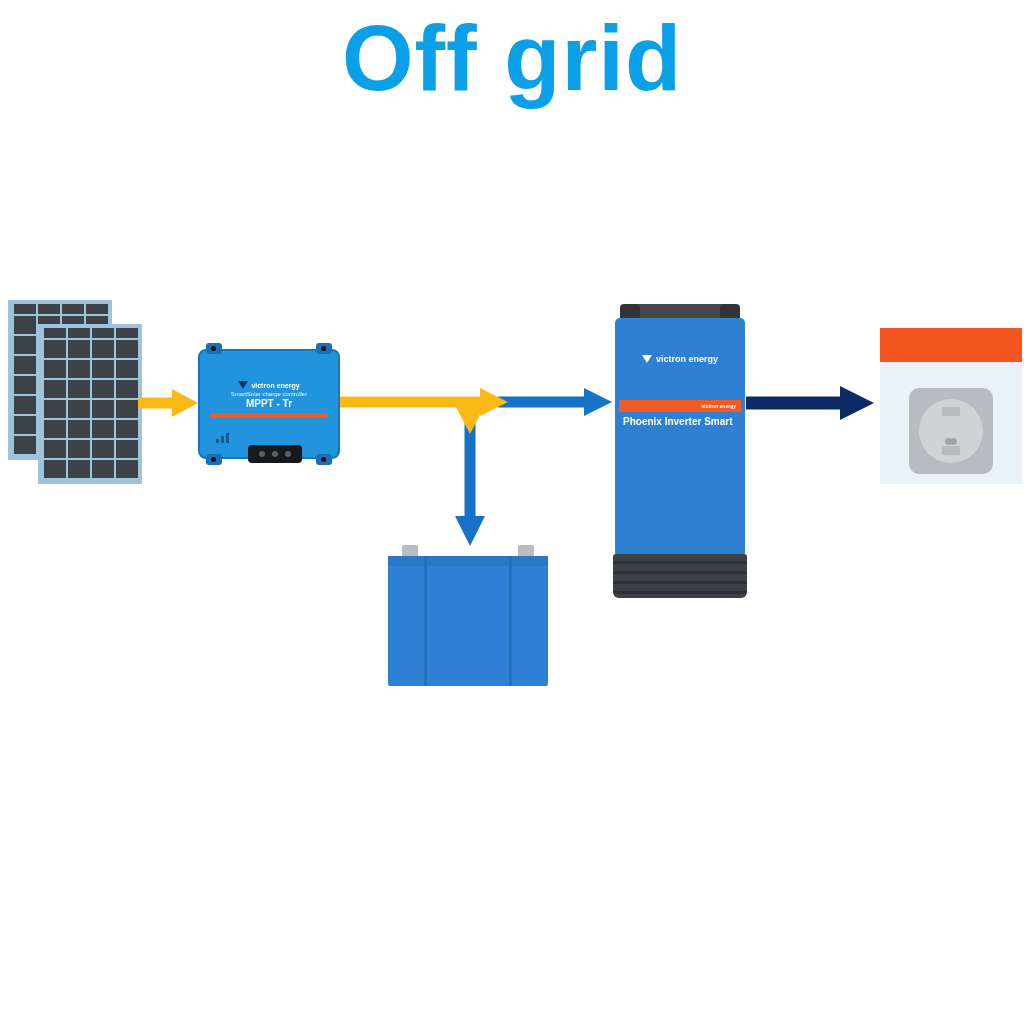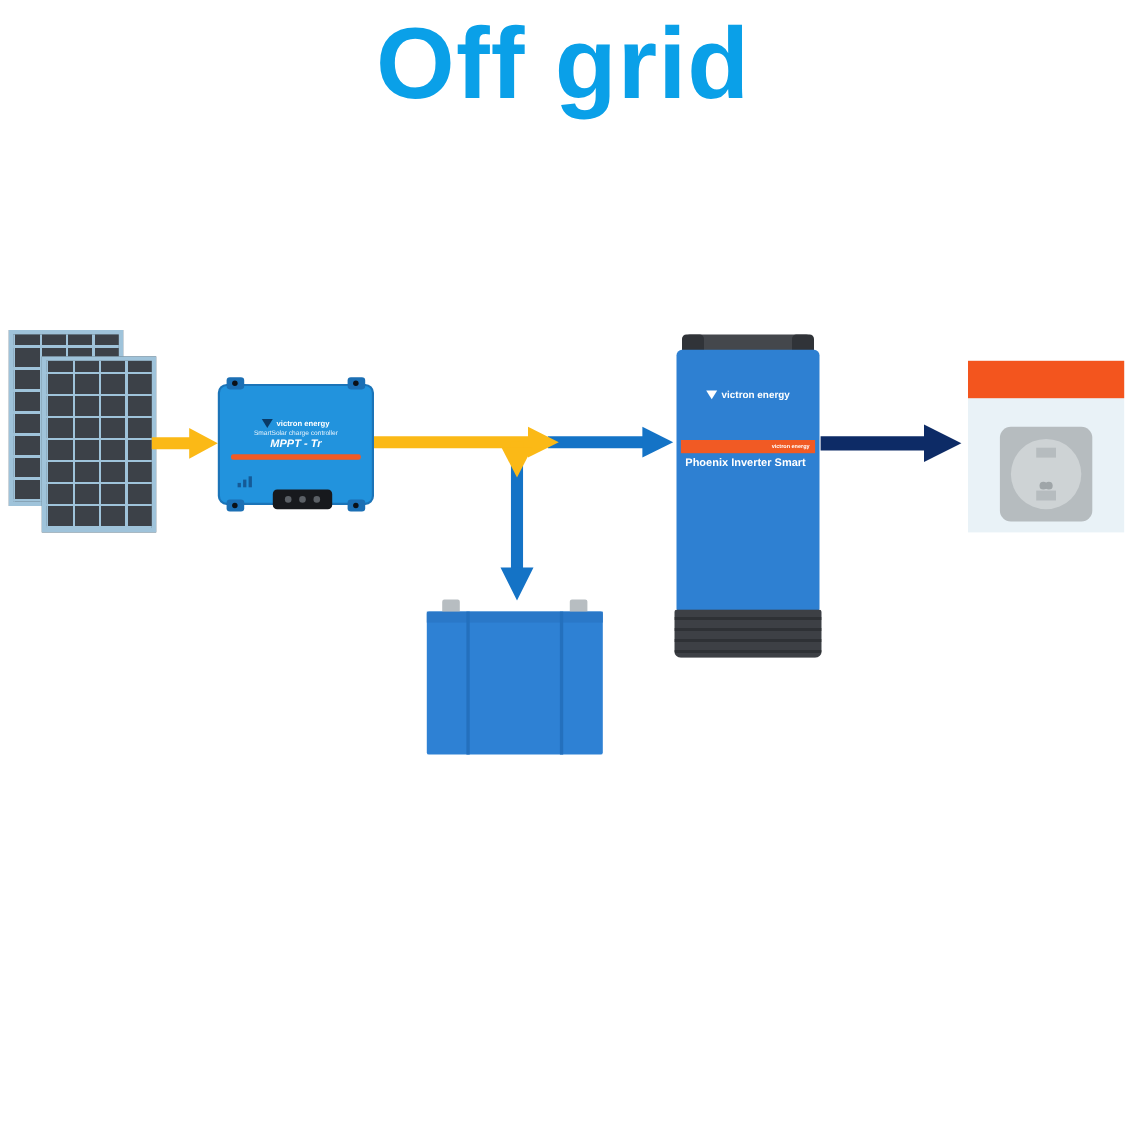--- a/index.html
+++ b/index.html
@@ -46,21 +46,21 @@
   .tab-bl { left:6px;  bottom:-8px; }
   .tab-br { right:6px; bottom:-8px; }
   .mppt-face { position:absolute; inset:0; display:flex; flex-direction:column; align-items:center; }
   .mppt-logo { margin-top:30px; display:flex; align-items:center; gap:3px; }
   .logo-mark {
     width:0; height:0; border-left:5px solid rgba(0,0,0,0);
     border-right:5px solid rgba(0,0,0,0); border-top:8px solid #0a3a66;
   }
   .mppt-brand { font-size:7px; font-weight:700; color:#ffffff; }
   .mppt-product { font-size:6px; color:#e8f4fd; margin-top:2px; white-space:nowrap; }
-  .mppt-model { font-size:10px; font-weight:700; color:#ffffff; margin-top:1px;font-style:italic; }
+  .mppt-model { font-size:10px; font-weight:700; color:#ffffff; margin-top:1px; }
   .mppt-stripe {
     width:118px; height:5px; background:#f15a24; border-radius:2px; margin-top:4px;
   }
   .mppt-chart {
     position:absolute; left:16px; bottom:14px; display:flex; align-items:flex-end; gap:2px;
   }
   .mppt-chart i { display:block; width:3px; background:#155a97; }
   .mppt-chart i:nth-child(1){ height:4px; }
   .mppt-chart i:nth-child(2){ height:7px; }
   .mppt-chart i:nth-child(3){ height:10px; }

